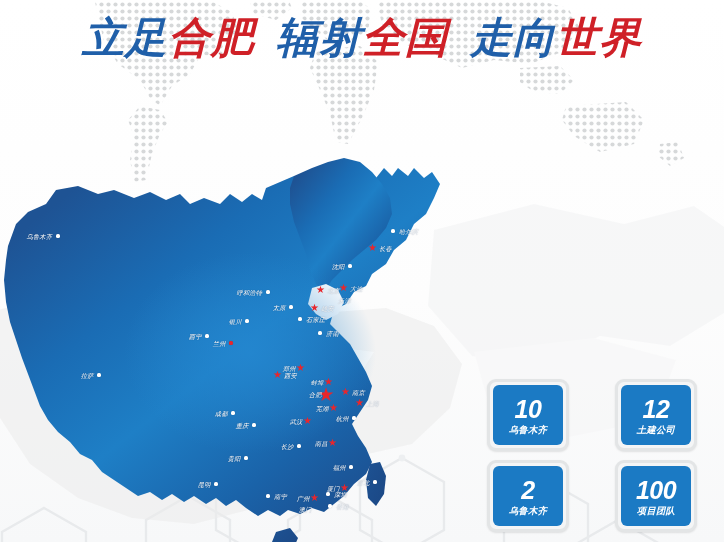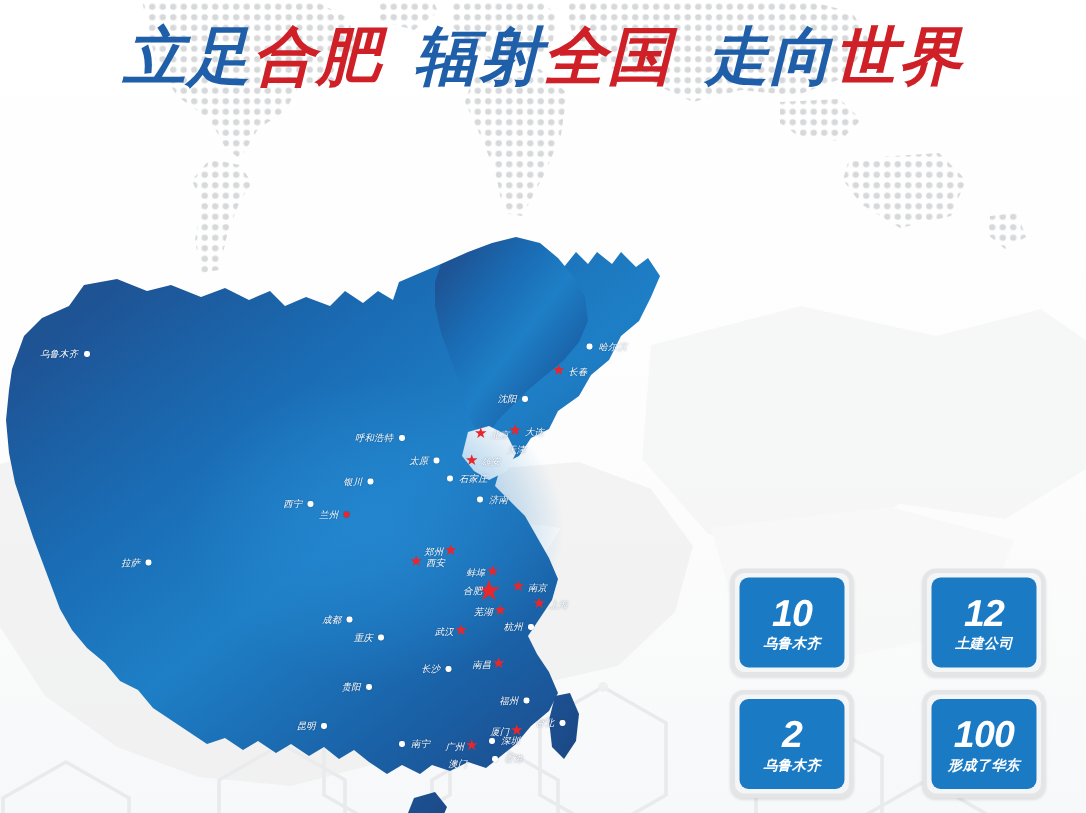--- a/index.html
+++ b/index.html
@@ -466,18 +466,18 @@
     </div>
     <div class="stat-frame">
       <div class="stat-box">
         <div class="stat-num">2</div>
         <div class="stat-cap">乌鲁木齐</div>
       </div>
     </div>
     <div class="stat-frame">
       <div class="stat-box">
         <div class="stat-num">100</div>
-        <div class="stat-cap">形成了华东</div>
+        <div class="stat-cap">项目团队</div>
       </div>
     </div>
   </div>
 
 </div>
 
 </body></html>

